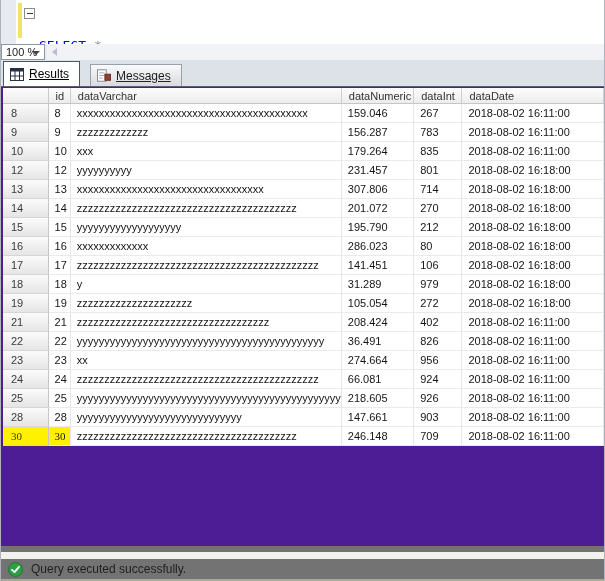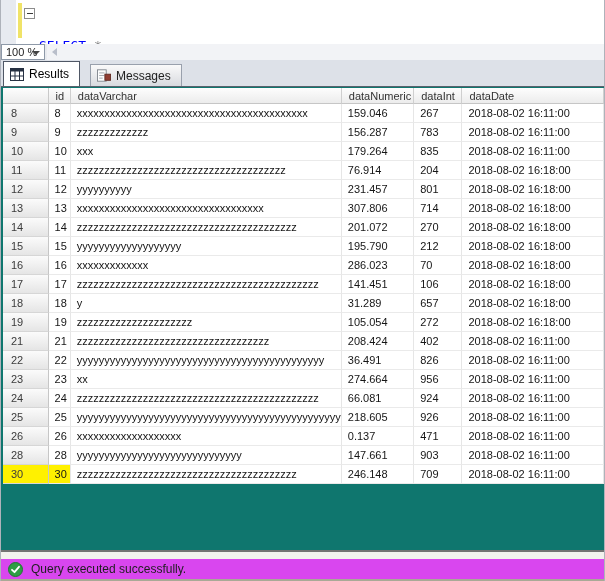--- a/index.html
+++ b/index.html
@@ -30,44 +30,44 @@
     border:1px solid #8E99A8;box-sizing:border-box;font-size:11px;color:#222;
     display:flex;align-items:center;padding-left:4px;}
   .zoom-caret{position:absolute;right:4px;top:6px;width:0;height:0;
     border-left:4px solid transparent;border-right:4px solid transparent;border-top:4px solid #444;}
   .hscrollbar{position:absolute;left:46px;top:44px;width:557px;height:16px;background:#F2F3F6;}
   .hscroll-left{position:absolute;left:5px;top:4px;width:0;height:0;
     border-top:4px solid transparent;border-bottom:4px solid transparent;border-right:5px solid #B9BECA;}
   
   .tabstrip{position:absolute;left:0;top:60px;width:100%;height:26px;background:#DDE1E8;}
   .tab{position:absolute;display:flex;align-items:center;gap:5px;box-sizing:border-box;
-    font-size:12px;padding:0 10px 0 6px;cursor:default;}
+    font-size:12px;padding:0 10px 0 6px;cursor:default;text-decoration:underline;}
   .tab-active{left:2px;top:61px;height:25px;background:#fff;border:1px solid #4F5765;border-bottom:none;color:#000;}
   .tab-inactive{left:89px;top:64px;height:22px;background:linear-gradient(#FAFAFA,#D8DADF);
     border:1px solid #99A0AC;border-bottom:none;color:#222;}
   
-  .grid-pane{position:absolute;left:0;top:86px;width:100%;height:466px;background:#0f766e;
-    border-top:1px solid #5A616D;border-bottom:2px solid #737373;box-sizing:border-box;}
+  .grid-pane{position:absolute;left:0;top:86px;width:100%;height:466px;background:#4c1d95;
+    border-top:1px solid #5A616D;border-bottom:6px solid #737373;box-sizing:border-box;}
   table.grid{border-collapse:separate;border-spacing:0;table-layout:fixed;
     margin:1px 0 0 2px;font-size:11px;}
   table.grid th,table.grid td{overflow:hidden;white-space:nowrap;box-sizing:border-box;
     font-weight:normal;text-align:left;}
   .col-rowhdr{width:52px;} .col-id{width:23px;} .col-varchar{width:247px;}
   .col-numeric{width:73px;} .col-int{width:50px;} .col-date{width:150px;}
   tr.hdr th{height:16px;background:linear-gradient(#FDFDFD,#ECECEC);
     border-right:1px solid #CFCFCF;border-bottom:1px solid #C6C6C6;color:#333;padding:0 0 0 7px;}
   tr.hdr th.corner{border-right:1px solid #C9C9C9;}
   td.rowhdr{height:19px;background:linear-gradient(#FBFBFB,#E5E5E5);
     border-right:1px solid #C6C6C6;border-bottom:1px solid #D6D6D6;color:#3B3B3B;padding:0 0 0 8px;}
   td.cell{height:19px;background:#fff;border-right:1px solid #E6E6E6;
     border-bottom:1px solid #EAEAEA;color:#151515;padding:0 0 0 6px;}
-  td.hl{background:#FFF100 !important;}
+  td.hl{background:#FFF100 !important;font-family:Liberation Serif, serif;}
   
   .gap{position:absolute;left:0;top:552px;width:100%;height:7px;background:#F2F2EE;}
-  .statusbar{position:absolute;left:0;top:559px;width:100%;height:22px;background:#d946ef;
+  .statusbar{position:absolute;left:0;top:559px;width:100%;height:22px;background:#737373;
     border-bottom:2px solid #A9A996;box-sizing:border-box;display:flex;align-items:center;
     font-size:12px;color:#1F1F1F;}
   .status-icon{margin:0 8px 0 7px;width:15px;height:15px;flex:0 0 auto;}
   
   .tab-icon{width:14px;height:13px;flex:0 0 auto;}
 </style>
 </head>
 <body>
 
 <div id="app">
@@ -156,28 +156,20 @@
           </tr>
           <tr>
             <td class="rowhdr">10</td>
             <td class="cell">10</td>
             <td class="cell">xxx</td>
             <td class="cell">179.264</td>
             <td class="cell">835</td>
             <td class="cell">2018-08-02 16:11:00</td>
           </tr>
           <tr>
-            <td class="rowhdr">11</td>
-            <td class="cell">11</td>
-            <td class="cell">zzzzzzzzzzzzzzzzzzzzzzzzzzzzzzzzzzzzzz</td>
-            <td class="cell">76.914</td>
-            <td class="cell">204</td>
-            <td class="cell">2018-08-02 16:18:00</td>
-          </tr>
-          <tr>
             <td class="rowhdr">12</td>
             <td class="cell">12</td>
             <td class="cell">yyyyyyyyyy</td>
             <td class="cell">231.457</td>
             <td class="cell">801</td>
             <td class="cell">2018-08-02 16:18:00</td>
           </tr>
           <tr>
             <td class="rowhdr">13</td>
             <td class="cell">13</td>
@@ -200,37 +192,37 @@
             <td class="cell">yyyyyyyyyyyyyyyyyyy</td>
             <td class="cell">195.790</td>
             <td class="cell">212</td>
             <td class="cell">2018-08-02 16:18:00</td>
           </tr>
           <tr>
             <td class="rowhdr">16</td>
             <td class="cell">16</td>
             <td class="cell">xxxxxxxxxxxxx</td>
             <td class="cell">286.023</td>
-            <td class="cell">70</td>
+            <td class="cell">80</td>
             <td class="cell">2018-08-02 16:18:00</td>
           </tr>
           <tr>
             <td class="rowhdr">17</td>
             <td class="cell">17</td>
             <td class="cell">zzzzzzzzzzzzzzzzzzzzzzzzzzzzzzzzzzzzzzzzzzzz</td>
             <td class="cell">141.451</td>
             <td class="cell">106</td>
             <td class="cell">2018-08-02 16:18:00</td>
           </tr>
           <tr>
             <td class="rowhdr">18</td>
             <td class="cell">18</td>
             <td class="cell">y</td>
             <td class="cell">31.289</td>
-            <td class="cell">657</td>
+            <td class="cell">979</td>
             <td class="cell">2018-08-02 16:18:00</td>
           </tr>
           <tr>
             <td class="rowhdr">19</td>
             <td class="cell">19</td>
             <td class="cell">zzzzzzzzzzzzzzzzzzzzz</td>
             <td class="cell">105.054</td>
             <td class="cell">272</td>
             <td class="cell">2018-08-02 16:18:00</td>
           </tr>
@@ -265,28 +257,20 @@
             <td class="cell">66.081</td>
             <td class="cell">924</td>
             <td class="cell">2018-08-02 16:11:00</td>
           </tr>
           <tr>
             <td class="rowhdr">25</td>
             <td class="cell">25</td>
             <td class="cell">yyyyyyyyyyyyyyyyyyyyyyyyyyyyyyyyyyyyyyyyyyyyyyyy</td>
             <td class="cell">218.605</td>
             <td class="cell">926</td>
-            <td class="cell">2018-08-02 16:11:00</td>
-          </tr>
-          <tr>
-            <td class="rowhdr">26</td>
-            <td class="cell">26</td>
-            <td class="cell">xxxxxxxxxxxxxxxxxxx</td>
-            <td class="cell">0.137</td>
-            <td class="cell">471</td>
             <td class="cell">2018-08-02 16:11:00</td>
           </tr>
           <tr>
             <td class="rowhdr">28</td>
             <td class="cell">28</td>
             <td class="cell">yyyyyyyyyyyyyyyyyyyyyyyyyyyyyy</td>
             <td class="cell">147.661</td>
             <td class="cell">903</td>
             <td class="cell">2018-08-02 16:11:00</td>
           </tr>

